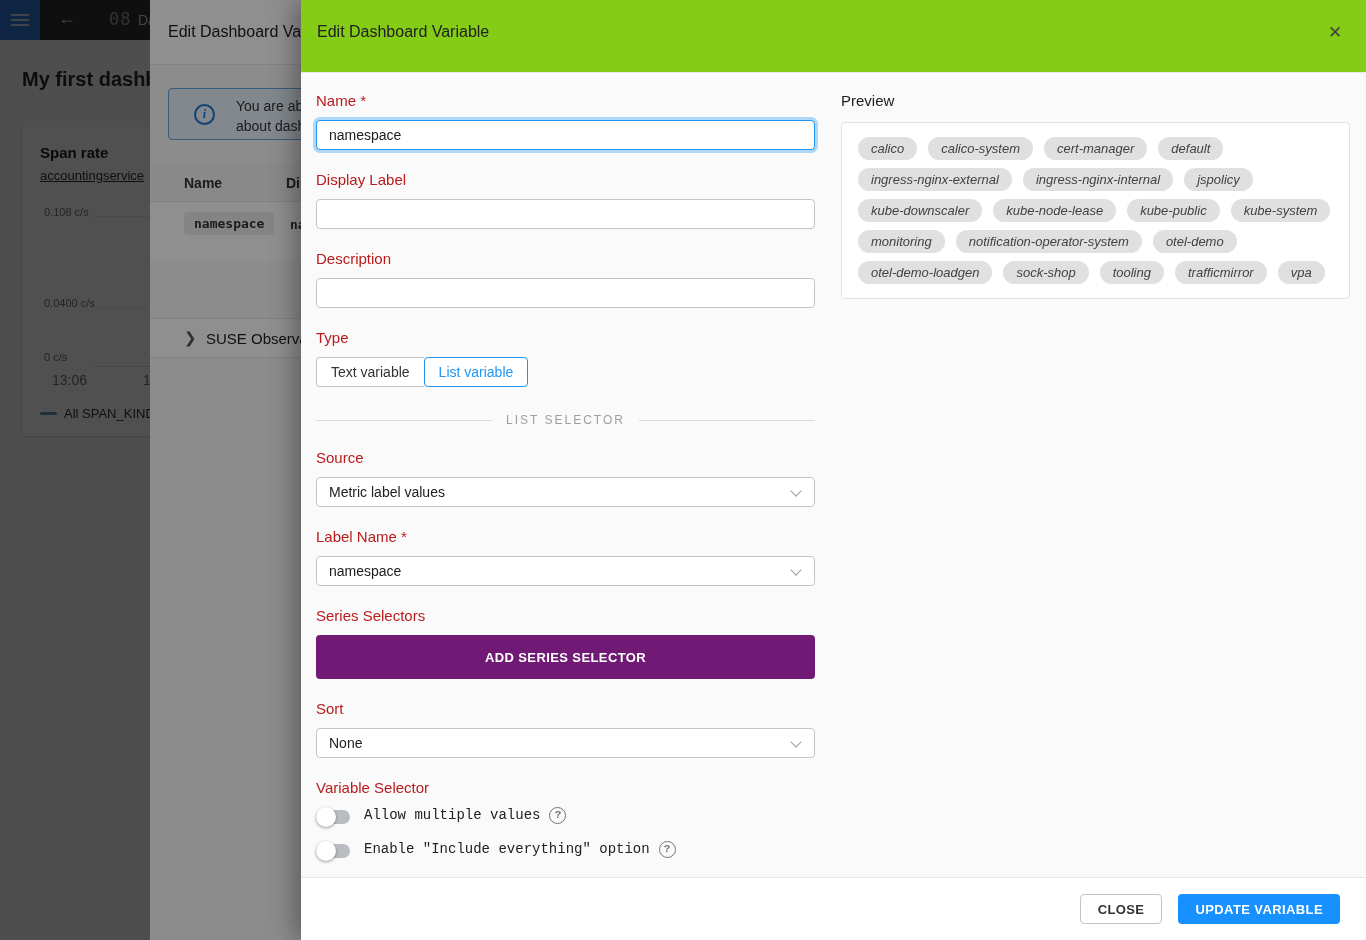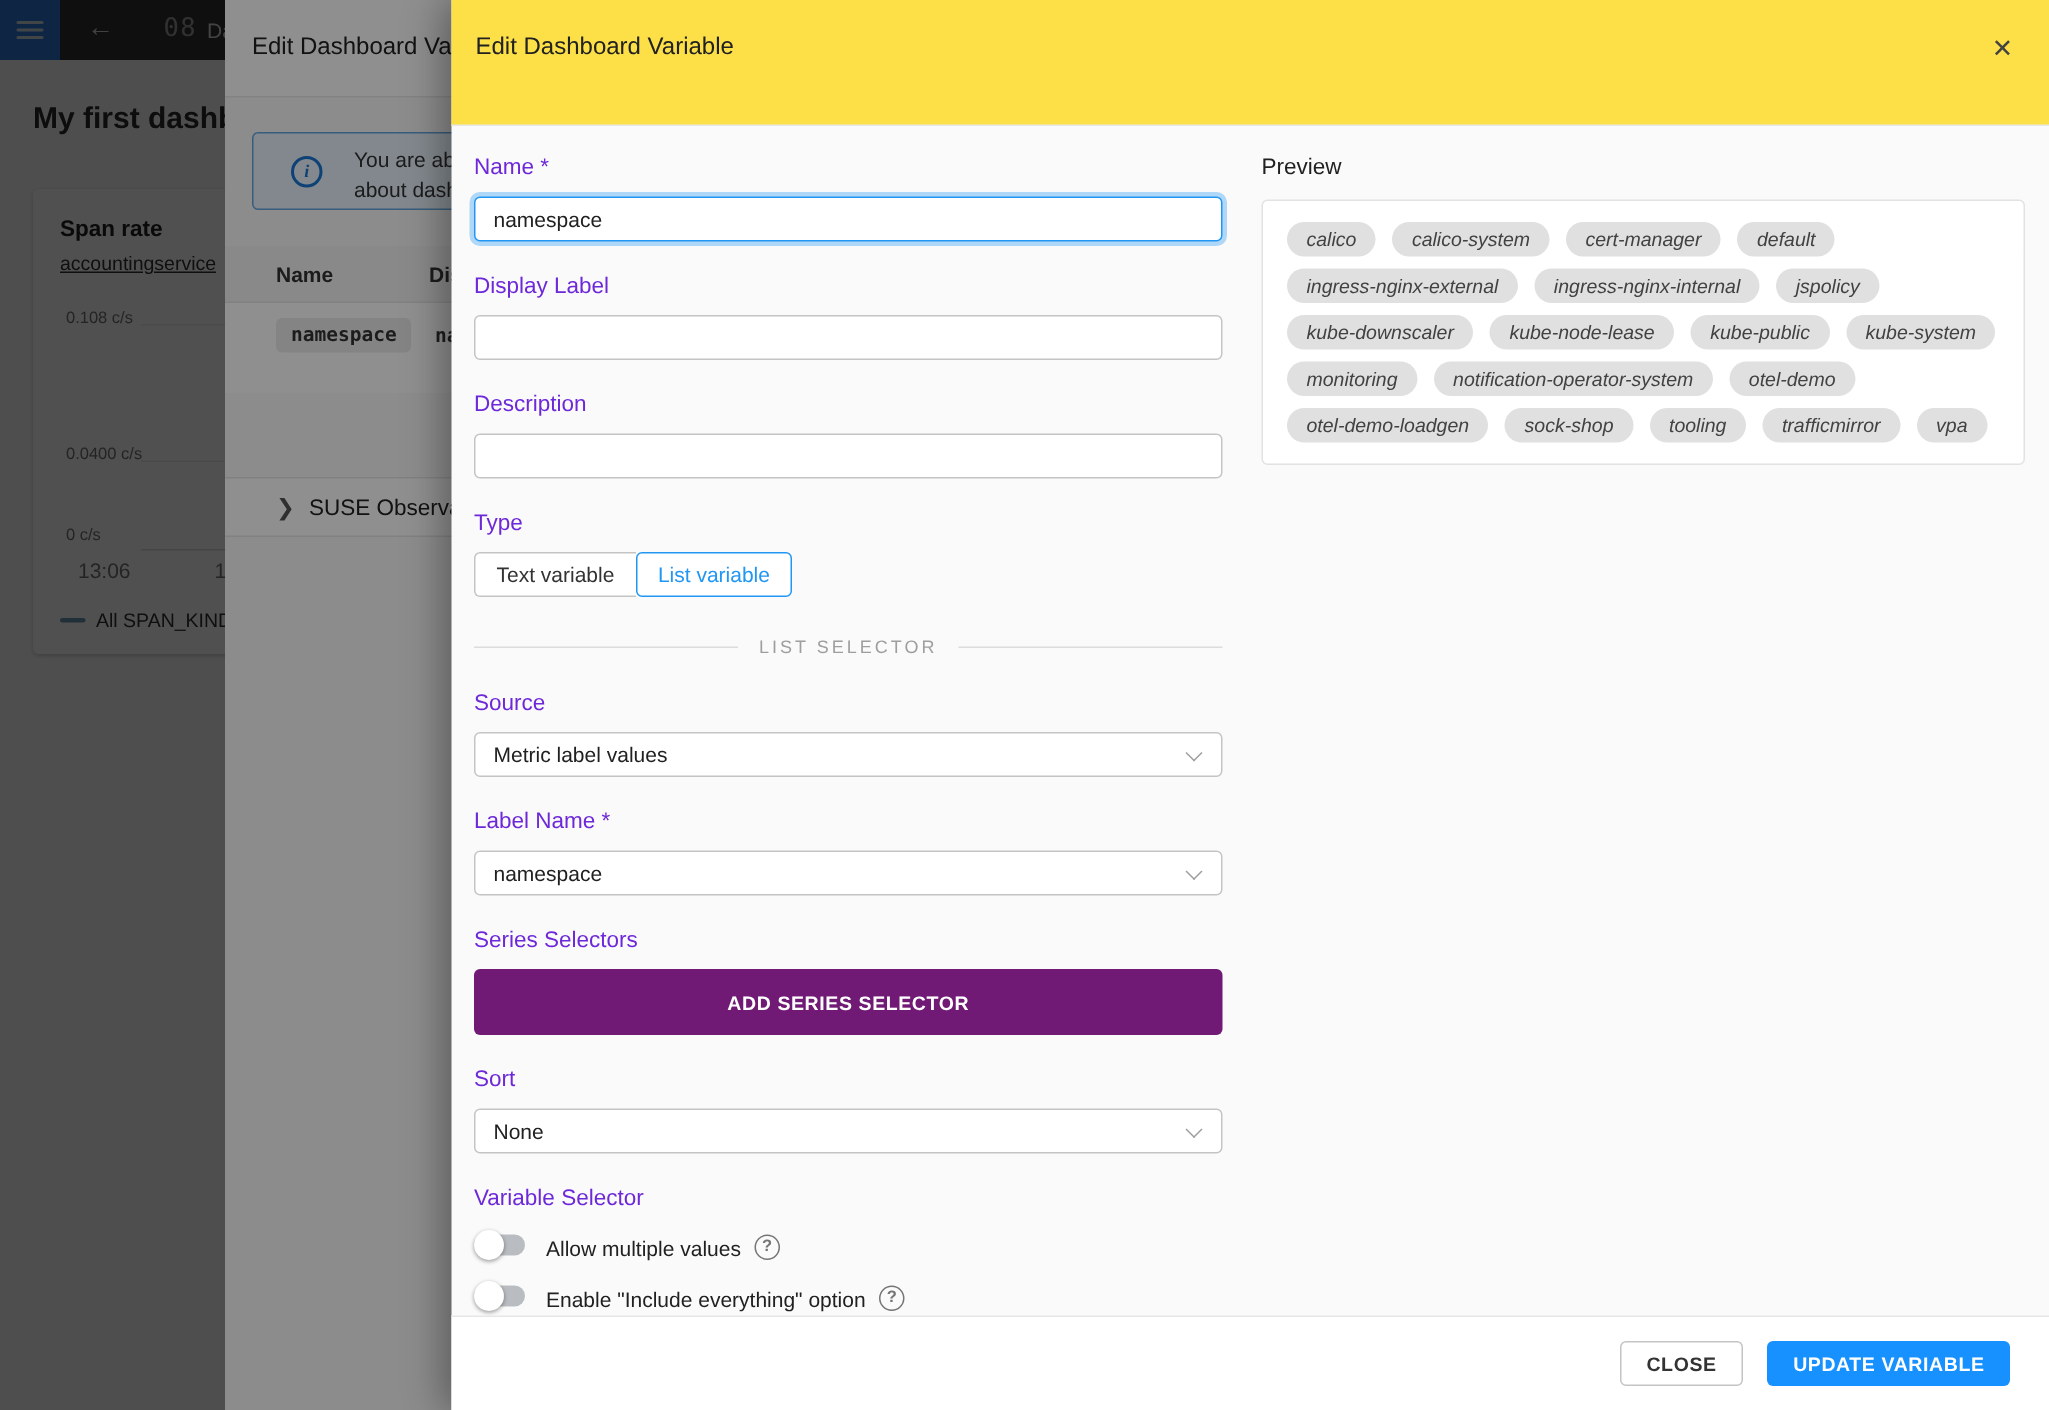--- a/index.html
+++ b/index.html
@@ -46,46 +46,46 @@
   .d-chip { position:absolute; left:34px; top:48px; background:#ececec; border-radius:4px; padding:4px 10px;
       font-family:"DejaVu Sans Mono", monospace; font-size:13px; font-weight:700; color:#333; }
   .d-td2 { position:absolute; left:140px; top:53px; font-family:"DejaVu Sans Mono", monospace; font-size:13px; font-weight:700; color:#333; white-space:nowrap; }
   .d-expand { position:absolute; left:0; top:318px; width:100%; height:40px; background:#fff; border-top:1px solid #e6e6e6; border-bottom:1px solid #e6e6e6; cursor:pointer; }
   .d-chev { position:absolute; left:34px; top:10px; font-size:15px; color:#555; }
   .d-exp-label { position:absolute; left:56px; top:11px; font-size:15px; color:#212121; white-space:nowrap; }
 
   
   .modal { position:absolute; left:301px; top:0; right:0; bottom:0; z-index:40; background:#fafafa;
       display:flex; flex-direction:column; box-shadow:-6px 0 24px rgba(0,0,0,.35); }
-  .m-header { height:84px; background:#fde047; border-bottom:1px solid #e8e8e8; position:relative; flex:0 0 auto; }
+  .m-header { height:73px; background:#84cc16; border-bottom:1px solid #e8e8e8; position:relative; flex:0 0 auto; }
   .m-title { position:absolute; left:16px; top:23px; font-size:16px; font-weight:500; color:#212121; }
   .m-close { position:absolute; right:18px; top:20px; width:26px; height:26px; border:none; background:transparent;
       font-size:17px; color:#424242; cursor:pointer; line-height:26px; text-align:center; }
   .m-body { flex:1 1 auto; overflow:hidden; display:flex; }
   .form-col { width:515px; padding:19px 0 0 15px; flex:0 0 auto; }
   .group { margin-bottom:21px; }
-  .f-label { display:block; font-size:15px; color:#6d28d9; margin-bottom:11px; }
+  .f-label { display:block; font-size:15px; color:#b91c1c; margin-bottom:11px; }
   .txt { width:499px; height:30px; border:1px solid #c4c4c4; border-radius:4px; background:#fff;
       font-size:14px; color:#212121; padding:0 12px; font-family:"Liberation Sans", sans-serif; outline:none; }
   .txt.focused { border-color:#2196f3; box-shadow:0 0 0 3px rgba(33,150,243,0.35); }
   .type-group { display:flex; }
   .type-btn { height:30px; padding:0 14px; background:#fff; border:1px solid #c4c4c4; font-size:14px; color:#333;
       cursor:pointer; font-family:"Liberation Sans", sans-serif; }
   .type-btn.first { border-radius:4px 0 0 4px; border-right:none; }
   .type-btn.selected { border:1px solid #2196f3; border-radius:4px; color:#2196f3; }
   .divider-row { display:flex; align-items:center; margin:26px 0 22px 0; width:499px; }
   .divider-row .line { flex:1; height:1px; background:#dcdcdc; }
   .divider-row .d-text { padding:0 14px; font-size:12px; letter-spacing:2px; color:#9e9e9e; }
   .select { position:relative; width:499px; height:30px; border:1px solid #c4c4c4; border-radius:4px; background:#fff;
       font-size:14px; color:#212121; line-height:28px; padding:0 12px; cursor:pointer; }
   .chev { position:absolute; right:14px; top:9px; width:8px; height:8px; border-right:1.5px solid #9e9e9e;
       border-bottom:1.5px solid #9e9e9e; transform:rotate(45deg); }
   .primary-wide { width:499px; height:44px; background:#701a75; border:none; border-radius:4px; color:#fff;
       font-size:13px; font-weight:700; letter-spacing:.4px; cursor:pointer; font-family:"Liberation Sans", sans-serif; }
-  .toggle-row { display:flex; align-items:flex-end; margin-bottom:12px; height:22px; }
+  .toggle-row { display:flex; align-items:flex-start; margin-bottom:12px; height:22px;font-family:Liberation Mono, monospace; }
   .switch { position:relative; width:34px; height:20px; margin-right:14px; cursor:pointer; flex:0 0 auto; }
   .switch .track { position:absolute; left:0; top:3px; width:34px; height:14px; background:#b9bdc1; border-radius:7px; }
   .switch .knob { position:absolute; left:0; top:0; width:20px; height:20px; background:#fff; border-radius:50%;
       box-shadow:0 1px 3px rgba(0,0,0,.4); }
   .toggle-label { font-size:14px; color:#212121; margin-right:9px; }
   .help-ic { width:17px; height:17px; border:1.5px solid #757575; border-radius:50%; color:#757575;
       font-size:11px; text-align:center; line-height:14px; font-weight:700; cursor:pointer; flex:0 0 auto; }
   .preview-col { flex:1; padding:19px 16px 0 25px; }
   .p-label { font-size:15px; color:#212121; margin-bottom:13px; }
   .preview-card { background:#fff; border:1px solid #e2e2e2; border-radius:4px; padding:14px 12px 14px 16px;

